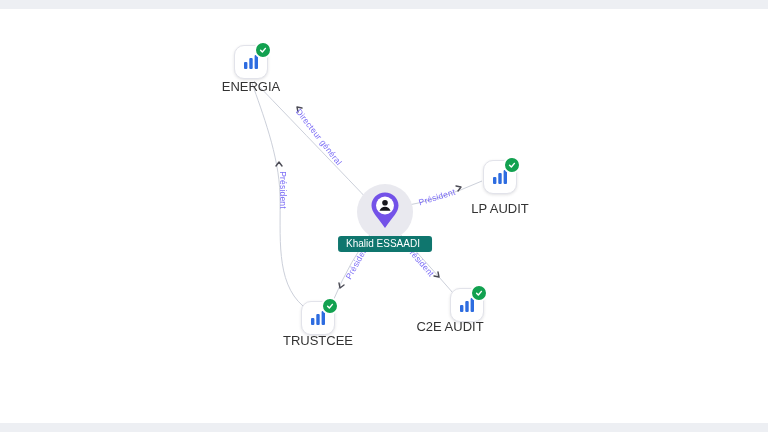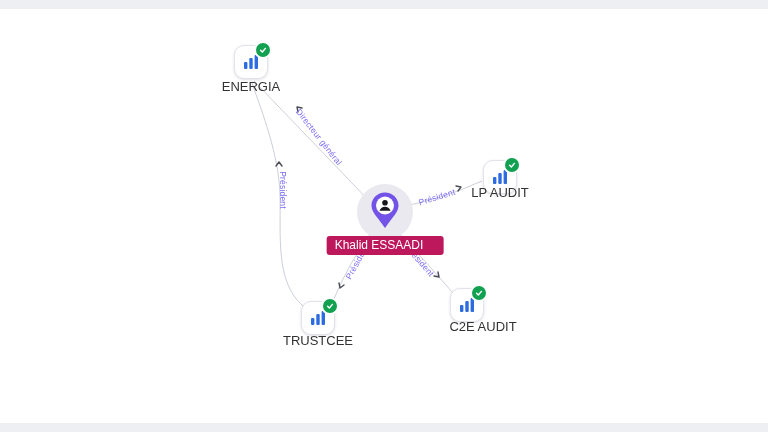--- a/index.html
+++ b/index.html
@@ -36,22 +36,22 @@
     font-size:13px; color:#333333; white-space:nowrap; cursor:pointer;
   }
 
   .halo {
     position:absolute; width:56px; height:56px; border-radius:50%;
     background:#e9e9ef; transform:translate(-50%,-50%);
   }
   .pin { position:absolute; cursor:pointer; }
   .person-label {
     position:absolute; transform:translate(-50%,0);
-    background:#be185d; color:#ffffff; font-size:12px;
-    padding:2px 20px 3px 8px; border-radius:3px; white-space:nowrap; cursor:pointer;
+    background:#0f766e; color:#ffffff; font-size:10px;
+    padding:2px 12px 3px 8px; border-radius:3px; white-space:nowrap; cursor:pointer;
   }
 </style>
 </head>
 <body>
 
 <div class="canvas">
 
   <div class="band band-top"></div>
   <div class="band band-bottom"></div>
 
@@ -111,37 +111,37 @@
         <rect x="7.3" y="5" width="3.4" height="11" rx="1" fill="#2d6ce0"></rect>
         <rect x="12.6" y="2" width="3.4" height="14" rx="1" fill="#2d6ce0"></rect>
       </svg>
       <span class="check">
         <svg width="8" height="8" viewBox="0 0 10 10">
             <polyline points="2,5.2 4.2,7.4 8,3" fill="none" stroke="#ffffff" stroke-width="1.8" stroke-linecap="round" stroke-linejoin="round"></polyline>
           </svg>
       </span>
     </div>
   </div>
-  <div class="company-label" style="left:500px; top:192px;">LP AUDIT</div>
+  <div class="company-label" style="left:500px; top:208px;">LP AUDIT</div>
 
   <div class="company" style="left:467px; top:305px;">
     <div class="icon-box">
       <svg width="18" height="18" viewBox="0 0 18 18">
         <rect x="2" y="9" width="3.4" height="7" rx="1" fill="#2d6ce0"></rect>
         <rect x="7.3" y="5" width="3.4" height="11" rx="1" fill="#2d6ce0"></rect>
         <rect x="12.6" y="2" width="3.4" height="14" rx="1" fill="#2d6ce0"></rect>
       </svg>
       <span class="check">
         <svg width="8" height="8" viewBox="0 0 10 10">
             <polyline points="2,5.2 4.2,7.4 8,3" fill="none" stroke="#ffffff" stroke-width="1.8" stroke-linecap="round" stroke-linejoin="round"></polyline>
           </svg>
       </span>
     </div>
   </div>
-  <div class="company-label" style="left:483px; top:326px;">C2E AUDIT</div>
+  <div class="company-label" style="left:450px; top:326px;">C2E AUDIT</div>
 
   <div class="company" style="left:318px; top:318px;">
     <div class="icon-box">
       <svg width="18" height="18" viewBox="0 0 18 18">
         <rect x="2" y="9" width="3.4" height="7" rx="1" fill="#2d6ce0"></rect>
         <rect x="7.3" y="5" width="3.4" height="11" rx="1" fill="#2d6ce0"></rect>
         <rect x="12.6" y="2" width="3.4" height="14" rx="1" fill="#2d6ce0"></rect>
       </svg>
       <span class="check">
         <svg width="8" height="8" viewBox="0 0 10 10">

